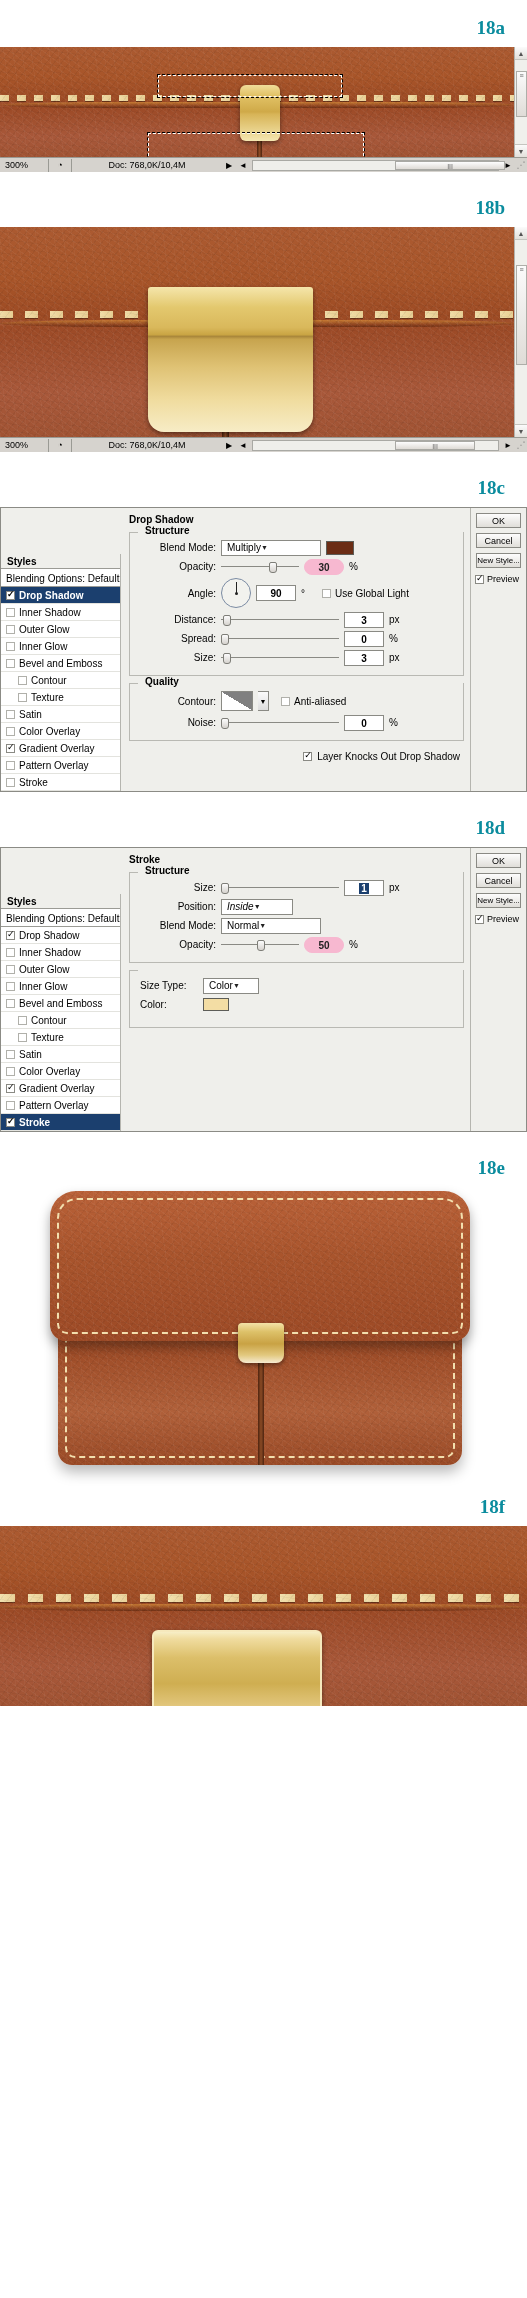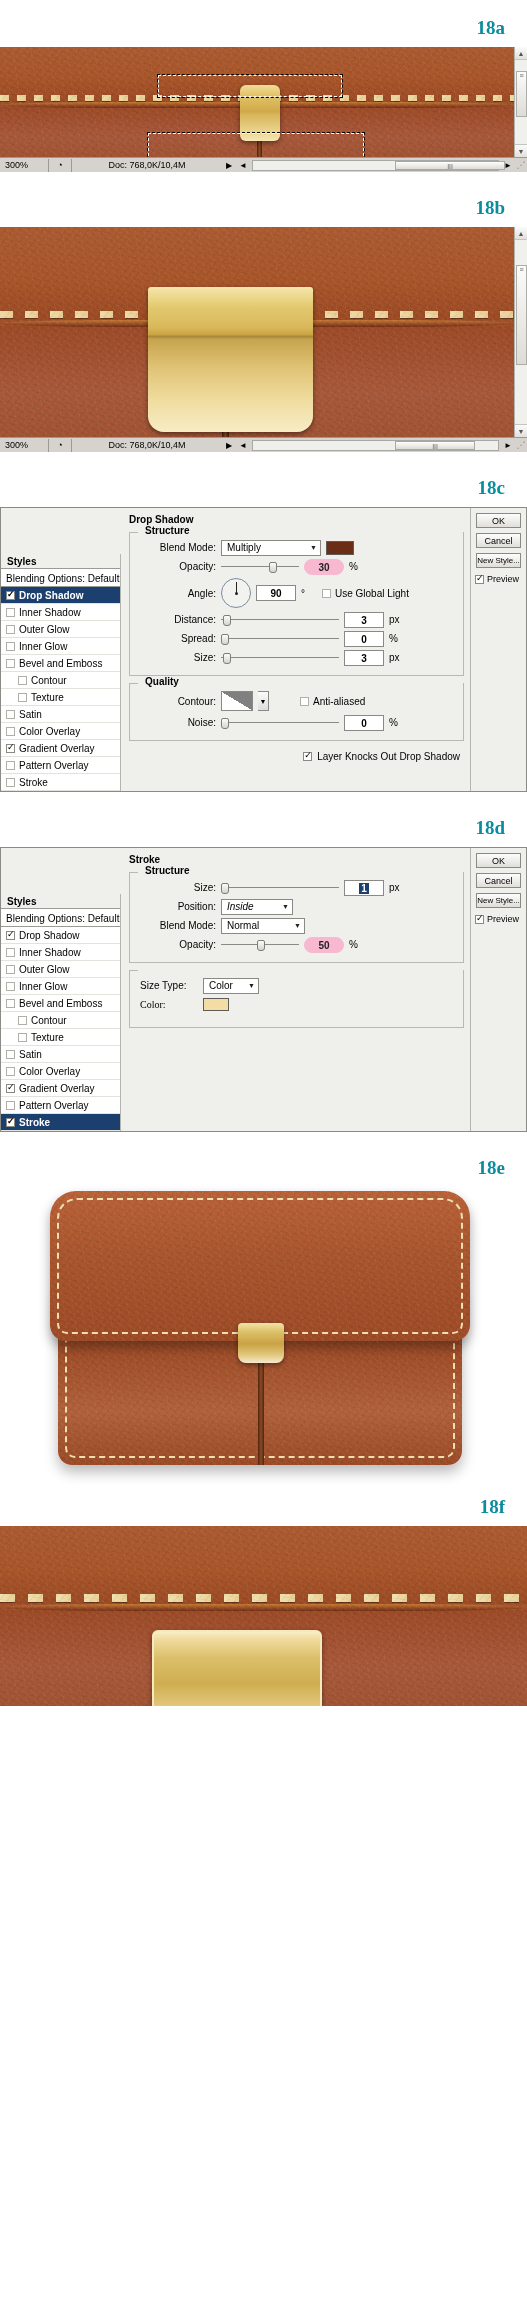--- a/index.html
+++ b/index.html
@@ -186,21 +186,21 @@
     padding:0 5px; font-weight:bold; font-size:10px;
   }
   .sec-title {
     font-weight:bold; font-size:10px; margin:0 0 2px 0;
   }
   .row { display:flex; align-items:center; height:19px; gap:5px; }
   .lbl { width:78px; text-align:right; flex:0 0 78px; }
   .lbl.w60 { width:60px; flex:0 0 60px;}
   .select {
     height:16px; background:#fff; border:1px solid #8a8a84;
-    display:flex; align-items:center; justify-content:space-between;
+    display:flex; align-items:center; justify-content:flex-start;
     padding:0 3px 0 5px; font-size:10px;
   }
   .select .caret { font-size:7px; color:#222; }
   .swatch { width:28px; height:14px; border:1px solid #5d5d57; }
   .slider { position:relative; height:16px; display:flex; align-items:center; flex:1; }
   .slider .track { height:1px; background:#8a8a84; width:100%; }
   .slider .knob {
     position:absolute; top:3px; width:8px; height:11px;
     background:linear-gradient(180deg,#fcfcfc,#d6d3ce);
     border:1px solid #7e7e78; border-radius:2px 2px 3px 3px;
@@ -517,21 +517,21 @@
         </div>
       </div>
 
       <div class="fieldset">
         <span class="fs-title">Quality</span>
 
         <div class="row" style="height:24px;">
           <span class="lbl">Contour:</span>
           <div class="contour-box"></div>
           <div class="contour-caret">▼</div>
-          <div class="chk-inline" style="margin-left:26px;">
+          <div class="chk-inline" style="margin-left:7px;">
             <span class="cb dim"></span>
             <span>Anti-aliased</span>
           </div>
         </div>
 
         <div class="row">
           <span class="lbl">Noise:</span>
           <div class="slider" style="max-width:118px;">
             <div class="track"></div>
             <div class="knob" style="left:0px;"></div>
@@ -641,21 +641,21 @@
         <div class="row">
           <span class="lbl">Position:</span>
           <div class="select" style="width:72px;font-style:italic;">
             <span>Inside</span>
             <span class="caret">▼</span>
           </div>
         </div>
 
         <div class="row">
           <span class="lbl">Blend Mode:</span>
-          <div class="select" style="width:84px;">
+          <div class="select" style="width:100px;">
             <span>Normal</span>
             <span class="caret">▼</span>
           </div>
         </div>
 
         <div class="row">
           <span class="lbl">Opacity:</span>
           <div class="slider" style="max-width:78px;">
             <div class="track"></div>
             <div class="knob" style="left:36px;"></div>
@@ -667,21 +667,21 @@
 
       <div class="fieldset" style="min-height:58px;">
         <div class="row">
           <span class="lbl w60" style="text-align:left; padding-left:2px;">Size Type:</span>
           <div class="select" style="width:56px;">
             <span>Color</span>
             <span class="caret">▼</span>
           </div>
         </div>
         <div class="row">
-          <span class="lbl w60" style="text-align:left; padding-left:2px;font-family:Liberation Serif, serif;">Color:</span>
+          <span class="lbl w60" style="text-align:left; padding-left:2px;">Color:</span>
           <div class="swatch" style="background:#f3dda4; width:26px; height:13px;"></div>
         </div>
       </div>
 
       <div class="right-col">
         <div class="rc-btn">OK</div>
         <div class="rc-btn">Cancel</div>
         <div class="rc-btn" style="font-size:8px;">New Style...</div>
         <div class="rc-chk">
           <span class="cb on"></span>

